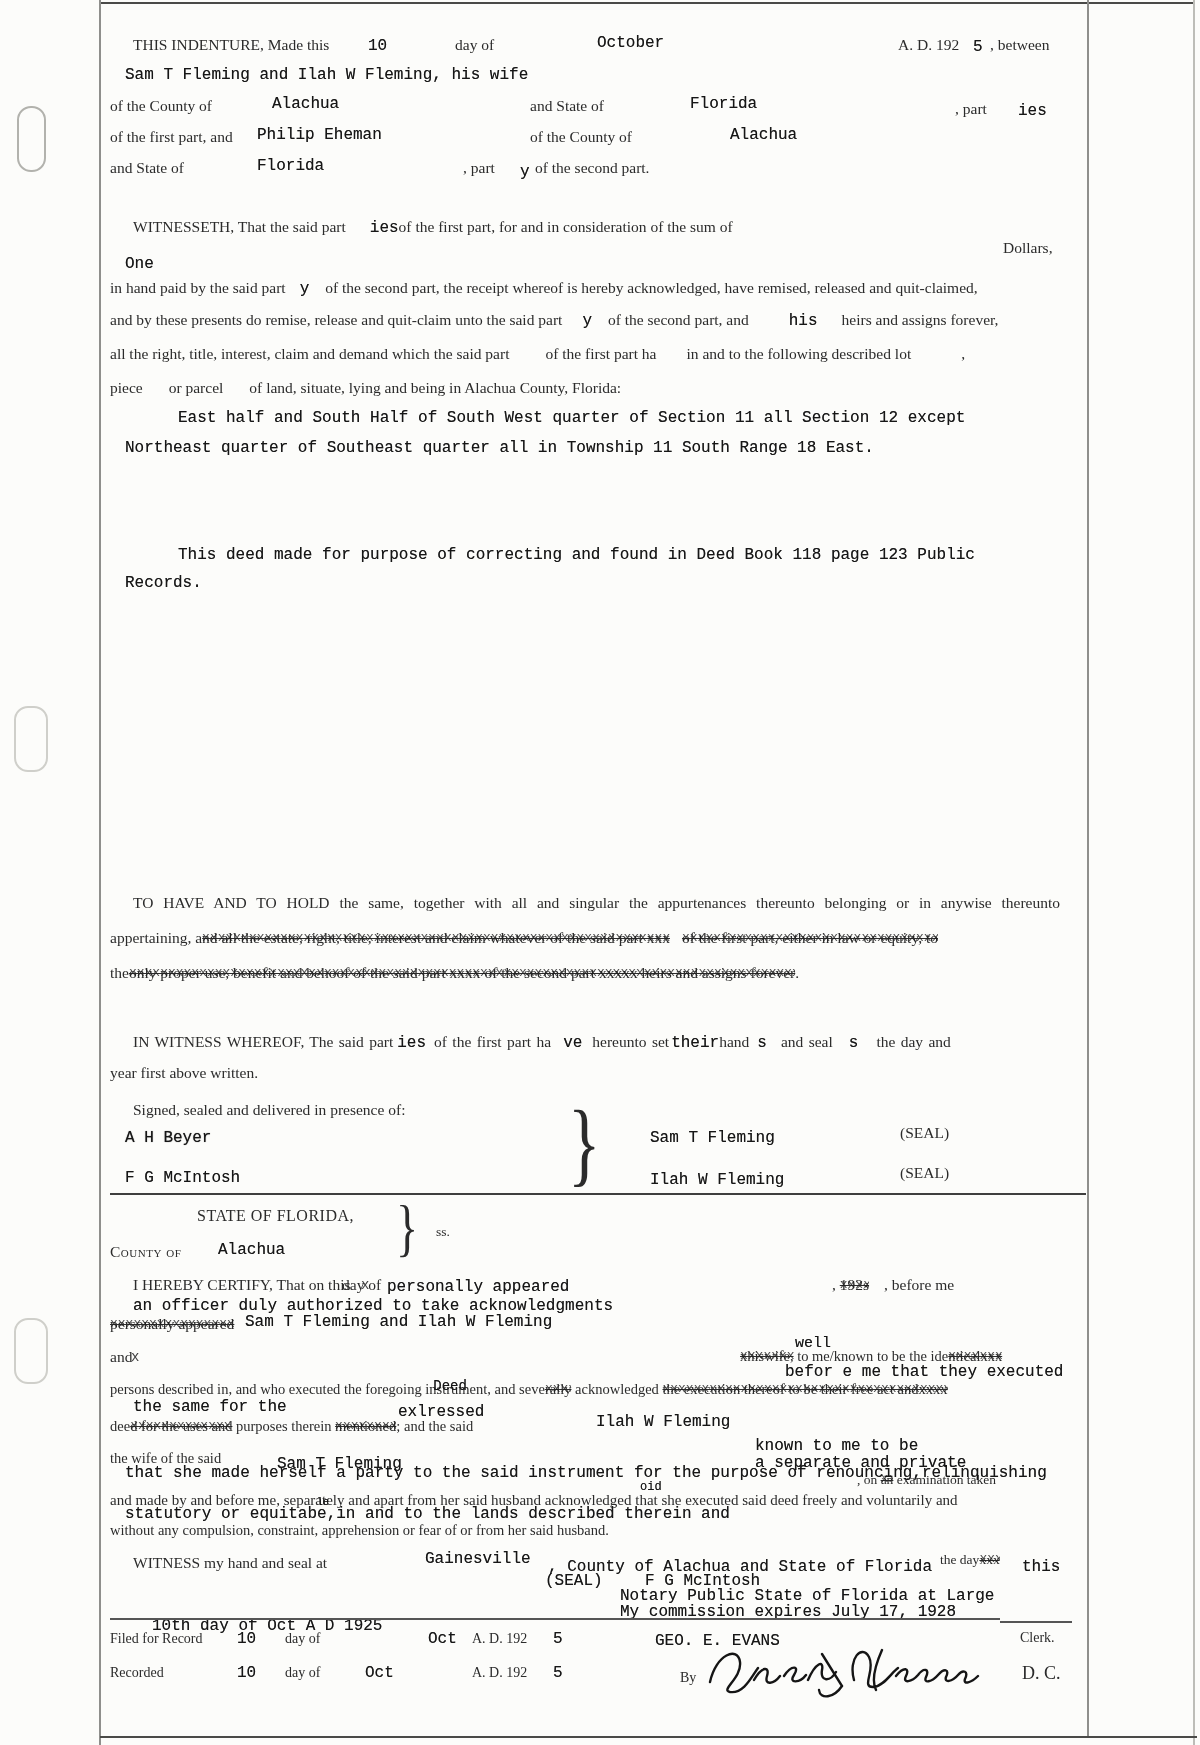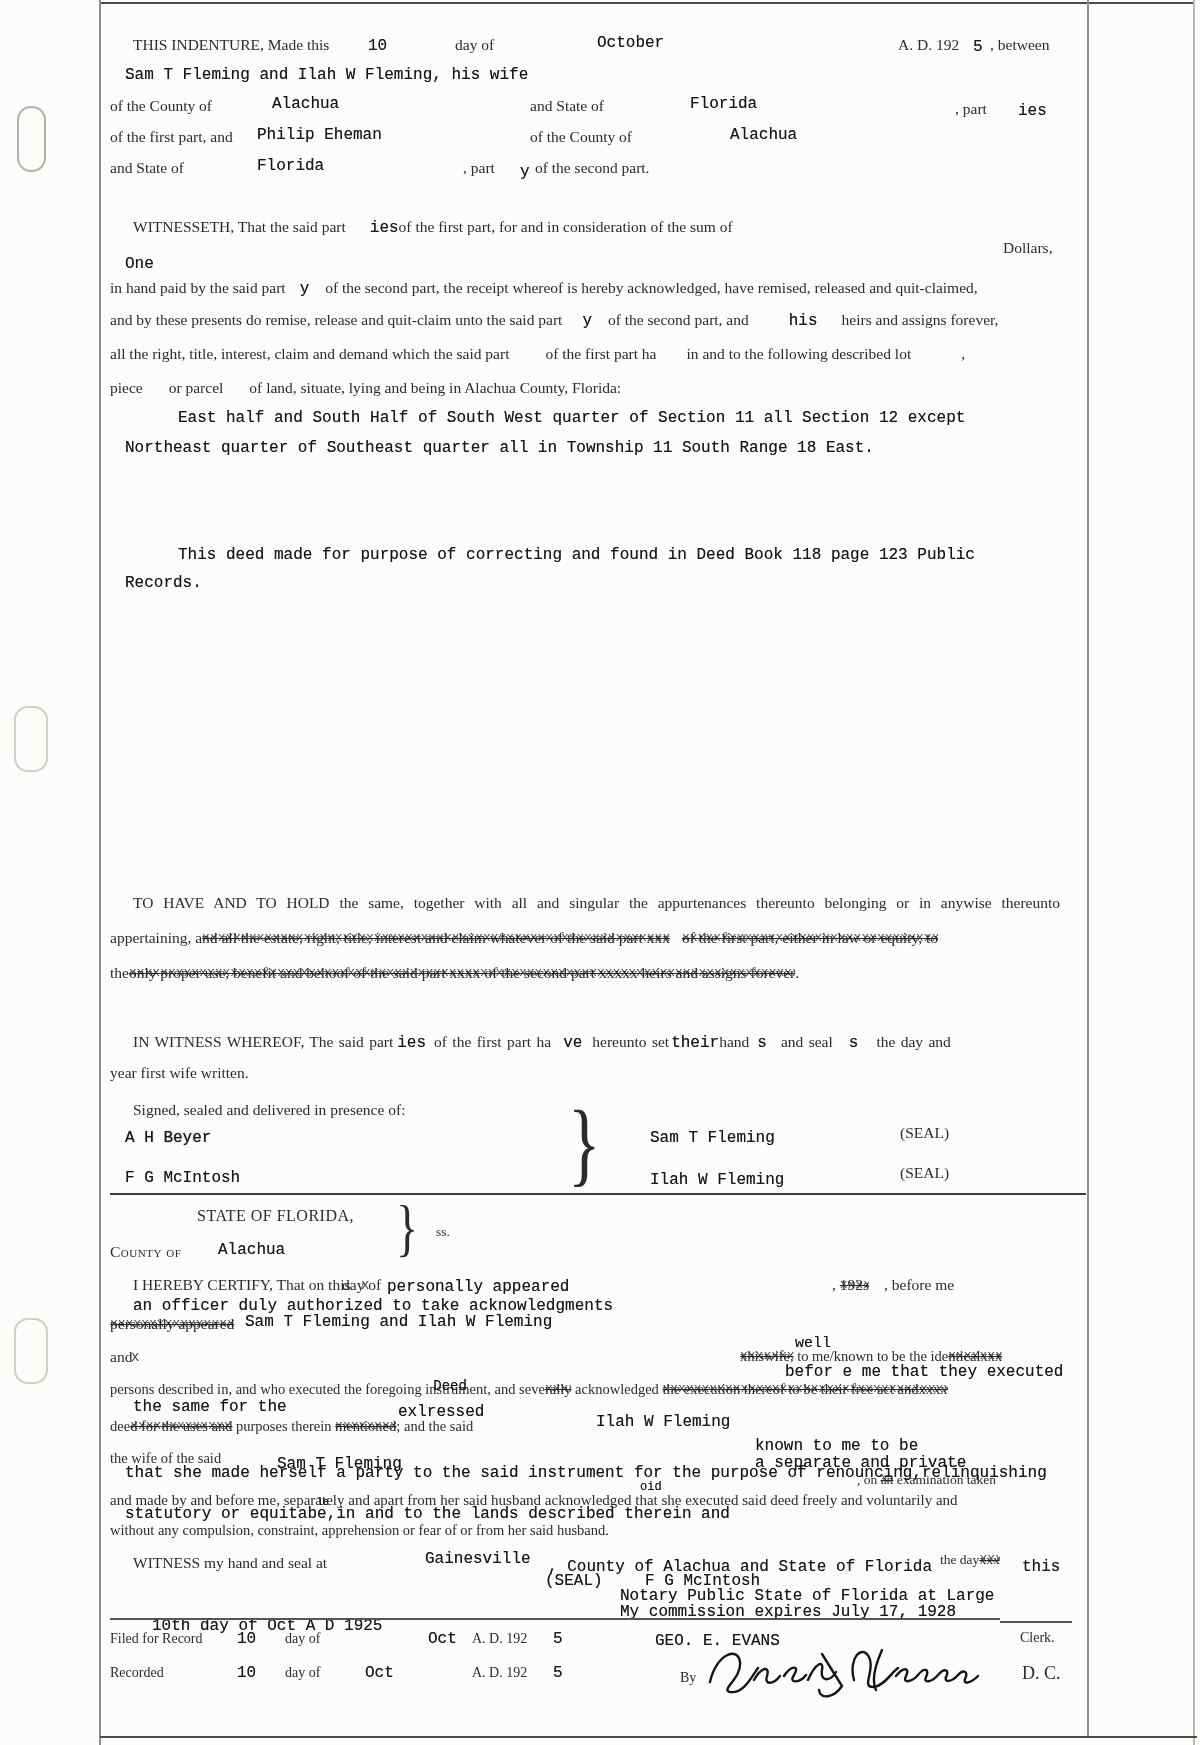--- a/index.html
+++ b/index.html
@@ -101,21 +101,21 @@
   <div class="seg" style="left:110px;top:929px;">
     <span class="s">appertaining, a</span><span class="st"><span class="t s">nd all the estate, right, title, interest and claim whatever of the said part xxx</span><span class="xx">xxxxxxxxxxxxxxxxxxxxxxxxxxxxxxxxxxxxxxxxxxxxxxxxxxxxxxxxxxxxxxxxxxxxxxxxxxxxxxxxxxxxxxxxxxxxxxxxxxxxxxxxxxxxxxxxxxxxxxxxxxxxxx</span></span><span class="gap" style="width:12px"></span><span class="st"><span class="t s">of the first part, either in law or equity, to</span><span class="xx">xxxxxxxxxxxxxxxxxxxxxxxxxxxxxxxxxxxxxxxxxxxxxxxxxxxxxxxxxxxxxxxxxxxxxxxxxxxxxxxxxxxxxxxxxxxxxxxxxxxxxxxxxxxxxxxxxxxxxxxxxxxxxx</span></span>
   </div>
   <div class="seg" style="left:110px;top:964px;">
     <span class="s">the</span><span class="st"><span class="t s">only proper use, benefit and behoof of the said part xxxx of the second part xxxxx heirs and assigns forever</span><span class="xx">xxxxxxxxxxxxxxxxxxxxxxxxxxxxxxxxxxxxxxxxxxxxxxxxxxxxxxxxxxxxxxxxxxxxxxxxxxxxxxxxxxxxxxxxxxxxxxxxxxxxxxxxxxxxxxxxxxxxxxxxxxxxxx</span></span><span class="s">.</span>
   </div>
 
   <div class="seg" style="left:133px;top:1033px;word-spacing:1.5px;">
     <span class="s">IN WITNESS WHEREOF, The said part</span><span class="gap" style="width:4px"></span><span class="m">ies</span><span class="gap" style="width:8px"></span><span class="s">of the first part ha</span><span class="gap" style="width:12px"></span><span class="m">ve</span><span class="gap" style="width:10px"></span><span class="s">hereunto set</span><span class="gap" style="width:2px"></span><span class="m">their</span><span class="s">hand</span><span class="gap" style="width:8px"></span><span class="m">s</span><span class="gap" style="width:14px"></span><span class="s">and seal</span><span class="gap" style="width:16px"></span><span class="m">s</span><span class="gap" style="width:18px"></span><span class="s">the day and</span>
   </div>
-  <div class="seg s" style="left:110px;top:1064px;">year first wife written.</div>
+  <div class="seg s" style="left:110px;top:1064px;">year first above written.</div>
   <div class="seg s" style="left:133px;top:1101px;">Signed, sealed and delivered in presence of:</div>
 
   <div class="seg m" style="left:125px;top:1129px;text-shadow:0 0 .9px rgba(0,0,0,.7);">A H Beyer</div>
   <div class="seg m" style="left:125px;top:1169px;">F G McIntosh</div>
   <div class="brace" style="left:568px;top:1096px;font-size:94px;">}</div>
   <div class="seg m" style="left:650px;top:1129px;">Sam T Fleming</div>
   <div class="seg s" style="left:900px;top:1124px;">(SEAL)</div>
   <div class="seg m" style="left:650px;top:1171px;">Ilah W Fleming</div>
   <div class="seg s" style="left:900px;top:1164px;">(SEAL)</div>
   <div class="rule" style="left:110px;top:1193px;width:976px;height:2px;"></div>

